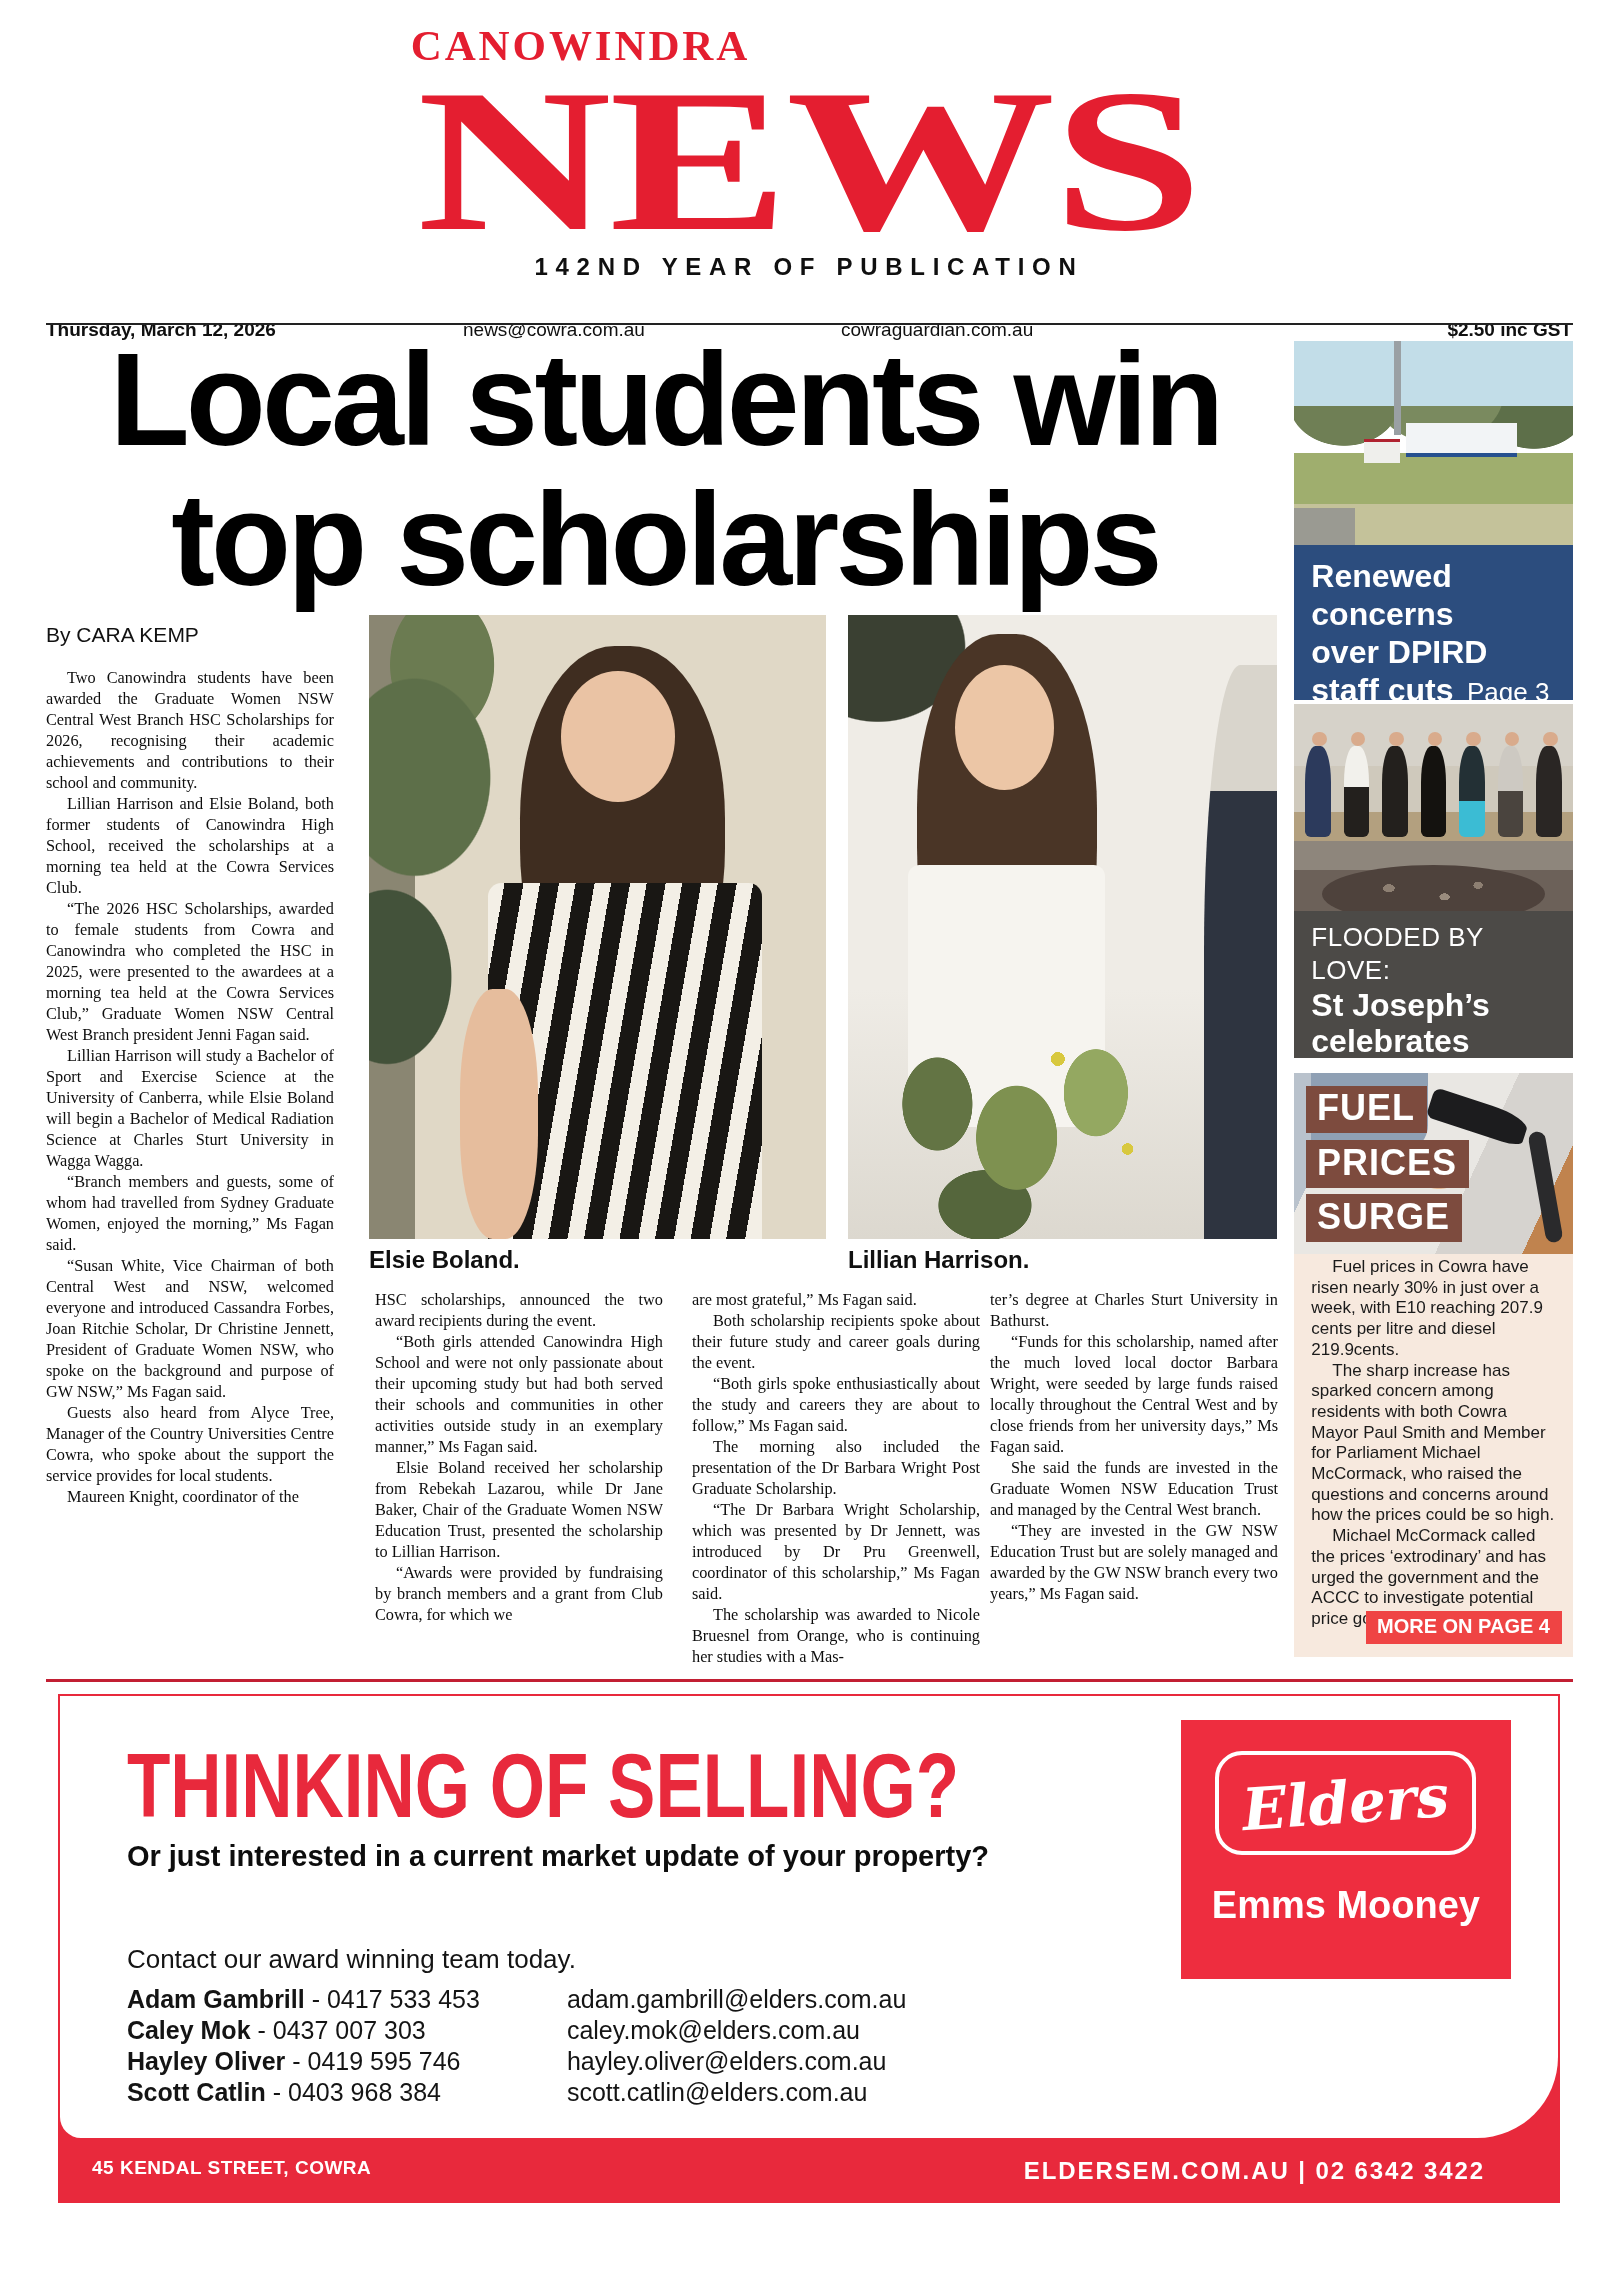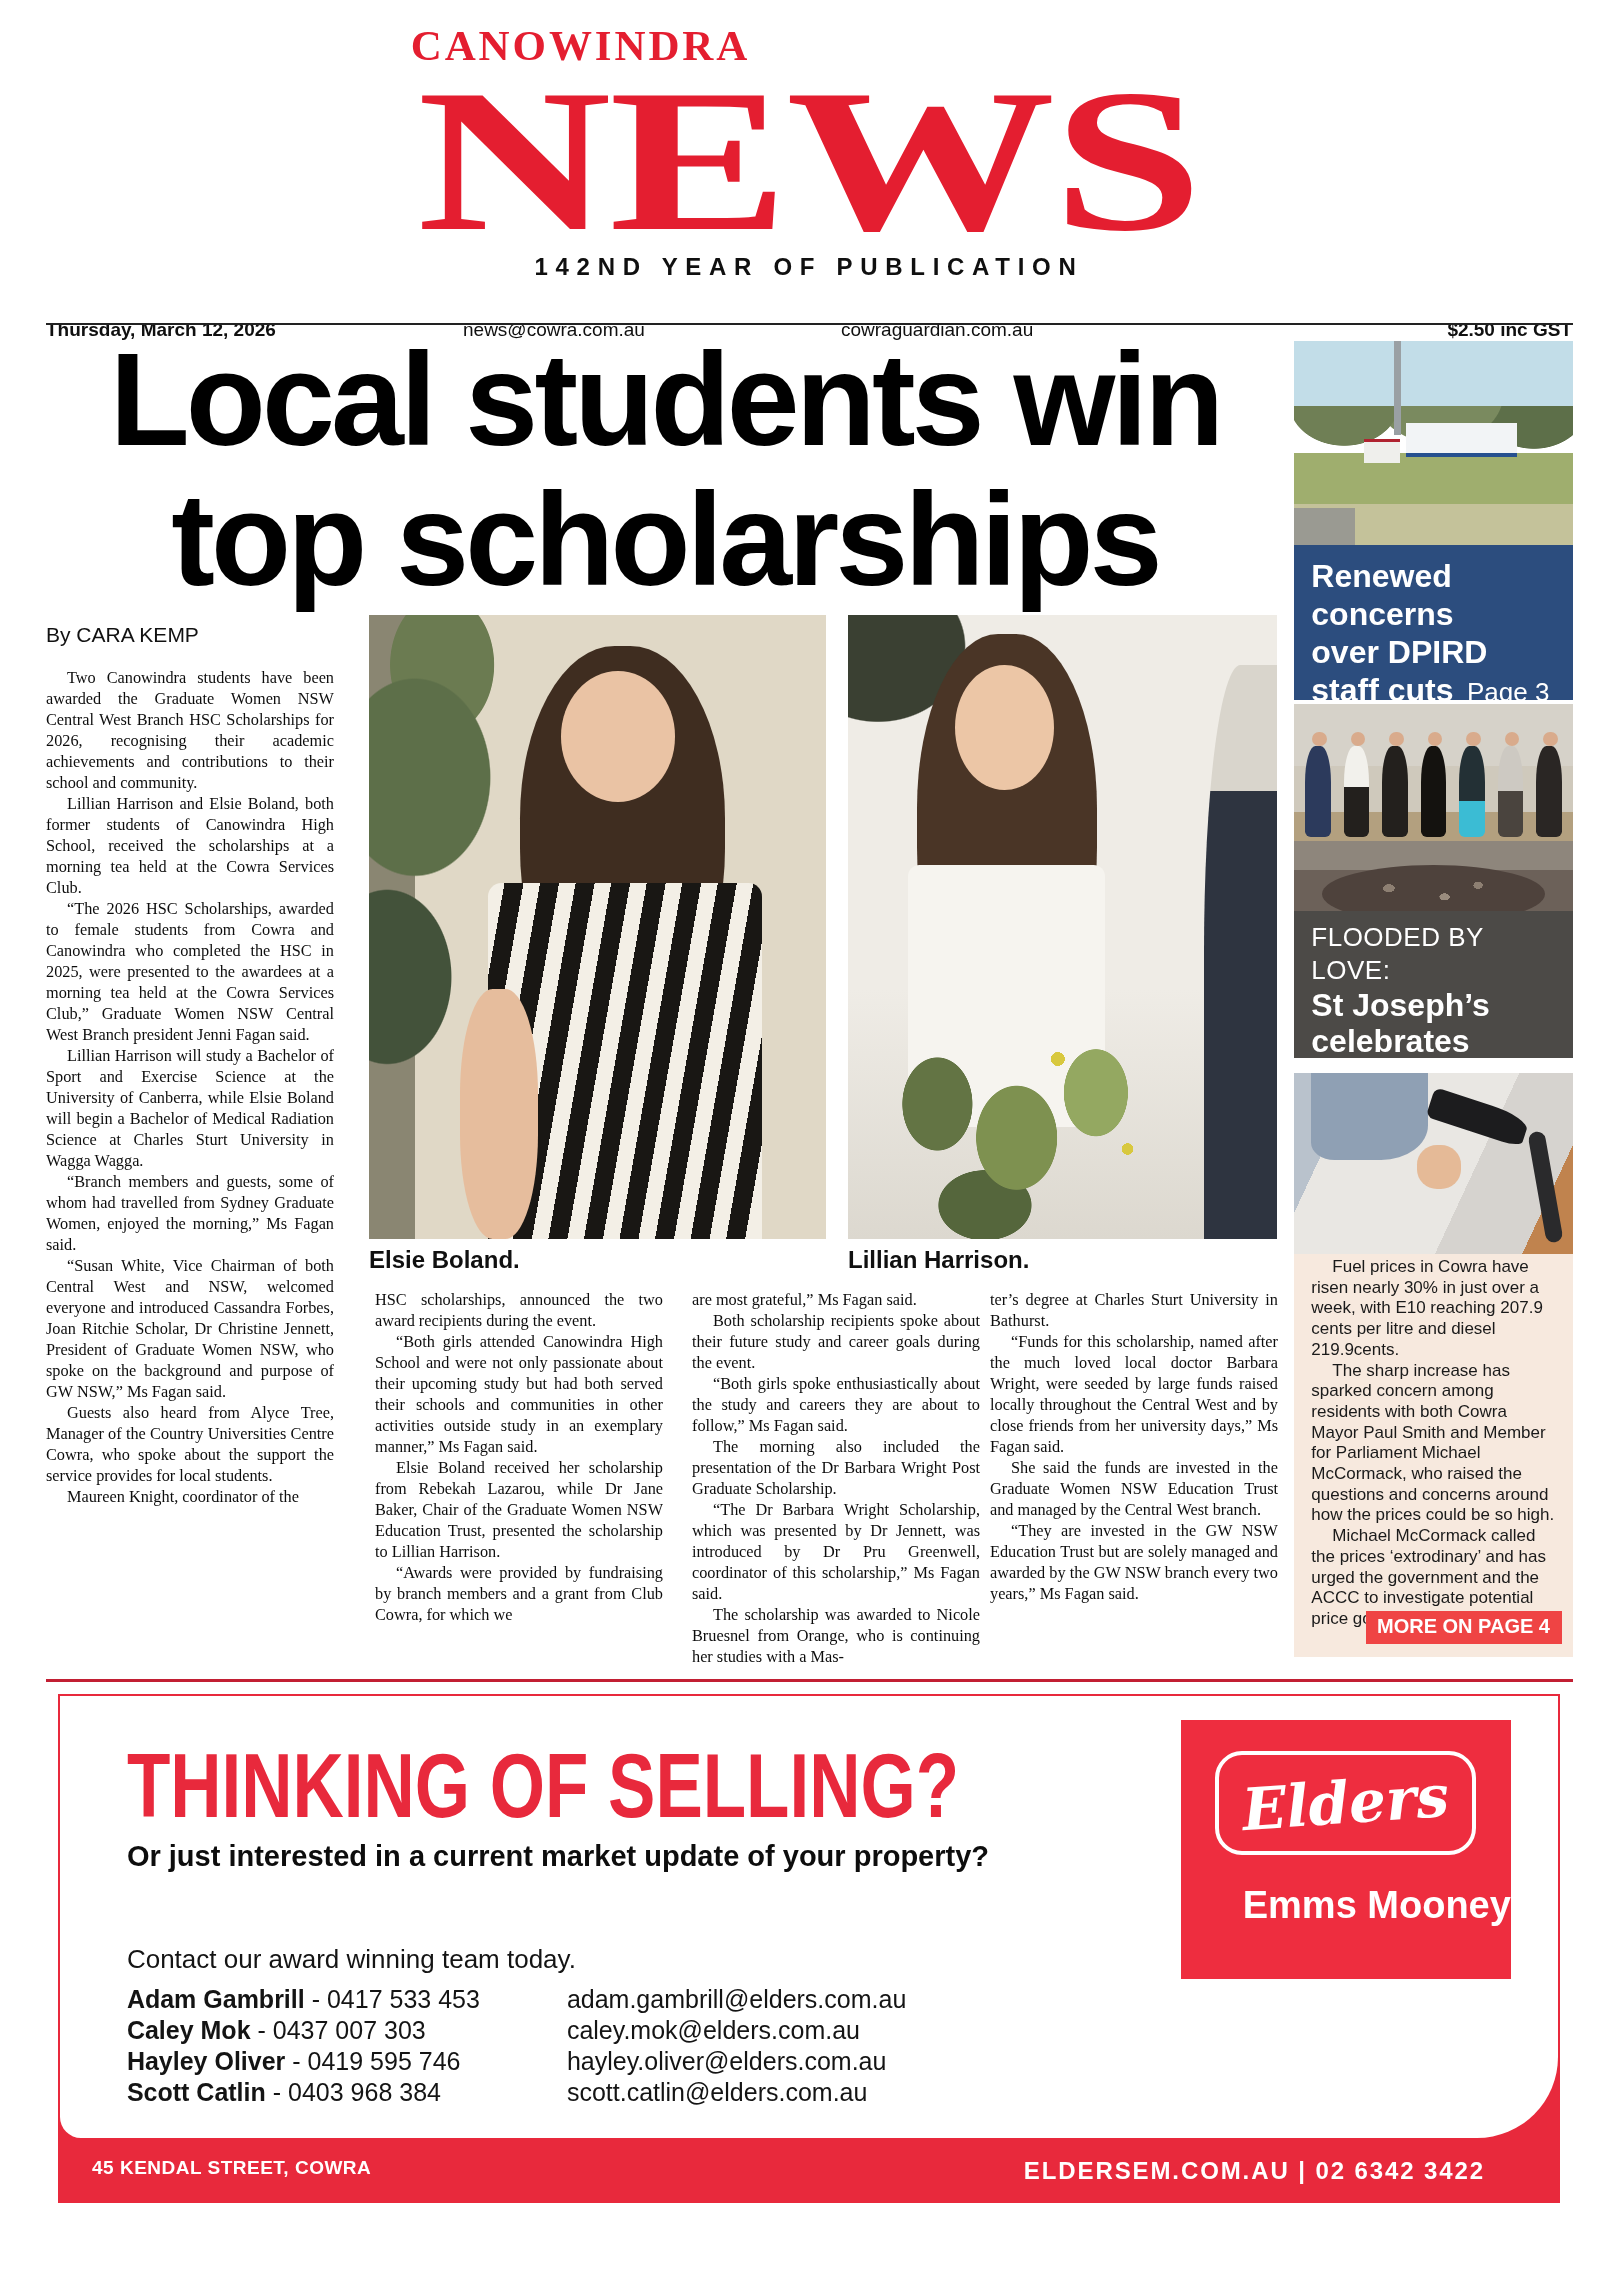--- a/index.html
+++ b/index.html
@@ -153,21 +153,21 @@
   .ad-sub { position:absolute; left:67px; top:144px; font-weight:700; font-size:29px; color:#0d0d0d; }
   .ad-intro { position:absolute; left:67px; top:248px; font-size:26px; color:#141414; }
   .agents { position:absolute; left:67px; top:288px; display:flex; font-size:25px; line-height:31px; color:#141414; }
   .agents .c1 { width:440px; }
   .agents b { font-weight:700; }
   .ad-logo { position:absolute; left:1121px; top:24px; width:330px; height:259px; background:var(--eldred); }
   .logo-frame { margin:31px auto 0; width:261px; height:104px; border:4.8px solid #fff; border-radius:27px;
     display:flex; align-items:center; justify-content:center; }
   .logo-script { font-family:"DejaVu Serif", serif; font-style:italic; font-weight:700;
     font-size:58px; color:#fff; transform:rotate(-4deg); }
-  .logo-name { margin-top:29px; text-align:right; font-weight:700; font-size:38px; color:#fff; }
+  .logo-name { margin-top:29px; text-align:center; font-weight:700; font-size:38px; color:#fff; }
   .ad-bar-left { position:absolute; left:34px; top:463px; color:#ffffff; font-weight:700; font-size:19px; letter-spacing:0.5px; }
   .ad-bar-right { position:absolute; right:75px; top:463px; color:#fff; font-weight:700; font-size:24px; letter-spacing:1.9px; }
 </style>
 </head>
 <body>
 
 <div id="page" style="--brand:#e41e30; --adred:#e8293c; --eldred:#ee2d3f;">
 
   <div class="abs" id="masthead">
     <div class="mast-kicker">CANOWINDRA</div>
@@ -269,20 +269,25 @@
       </div>
     <div class="t"><span>rebuilding</span><span class="page-ref">Page 10</span></div>
   </div>
 
   <div class="abs side" id="fuelPanel">
     <div class="abs sp3-photo photo">
       <div class="abs sp3-sleeve"></div>
       <div class="abs sp3-hand"></div>
       <div class="abs sp3-nozzle"></div>
       <div class="abs sp3-hose"></div>
+    </div>
+    <div class="abs fuel-words">
+      <div class="fuel-word">FUEL</div>
+      <div class="fuel-word">PRICES</div>
+      <div class="fuel-word">SURGE</div>
     </div>
     <div class="fuel-text">
         <p>Fuel prices in Cowra have risen nearly 30% in just over a week, with E10 reaching 207.9 cents per litre and diesel 219.9cents.</p>
         <p>The sharp increase has sparked concern among residents with both Cowra Mayor Paul Smith and Member for Parliament Michael McCormack, who raised the questions and concerns around how the prices could be so high.</p>
         <p>Michael McCormack called the prices ‘extrodinary’ and has urged the government and the ACCC to investigate potential price gouging.</p>
       </div>
     <div class="more-box">MORE ON PAGE 4</div>
   </div>
 
   <div class="abs rule-red"></div>

